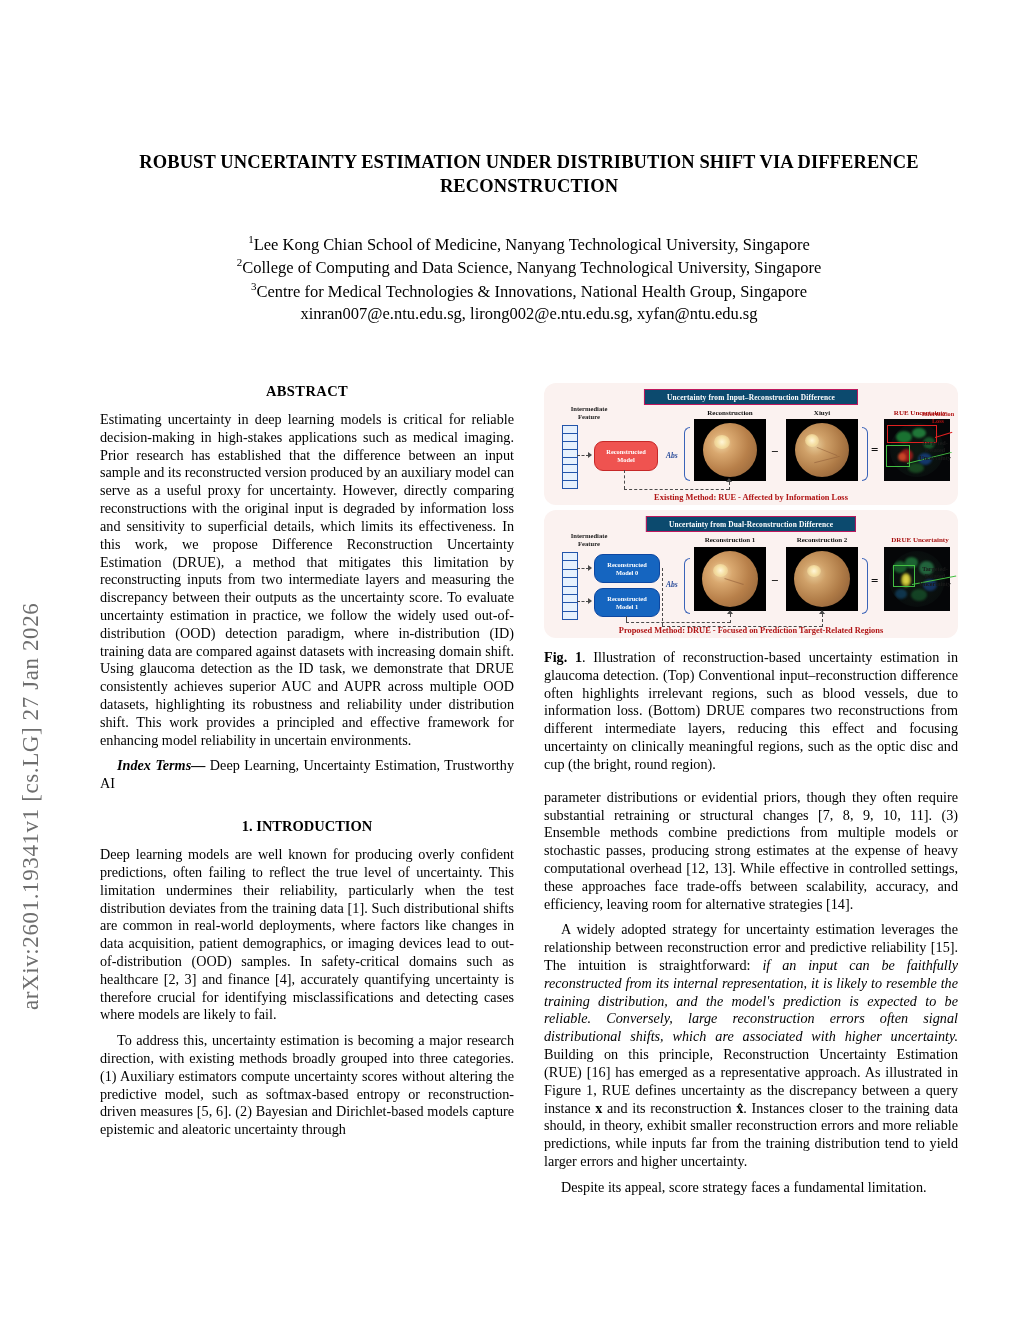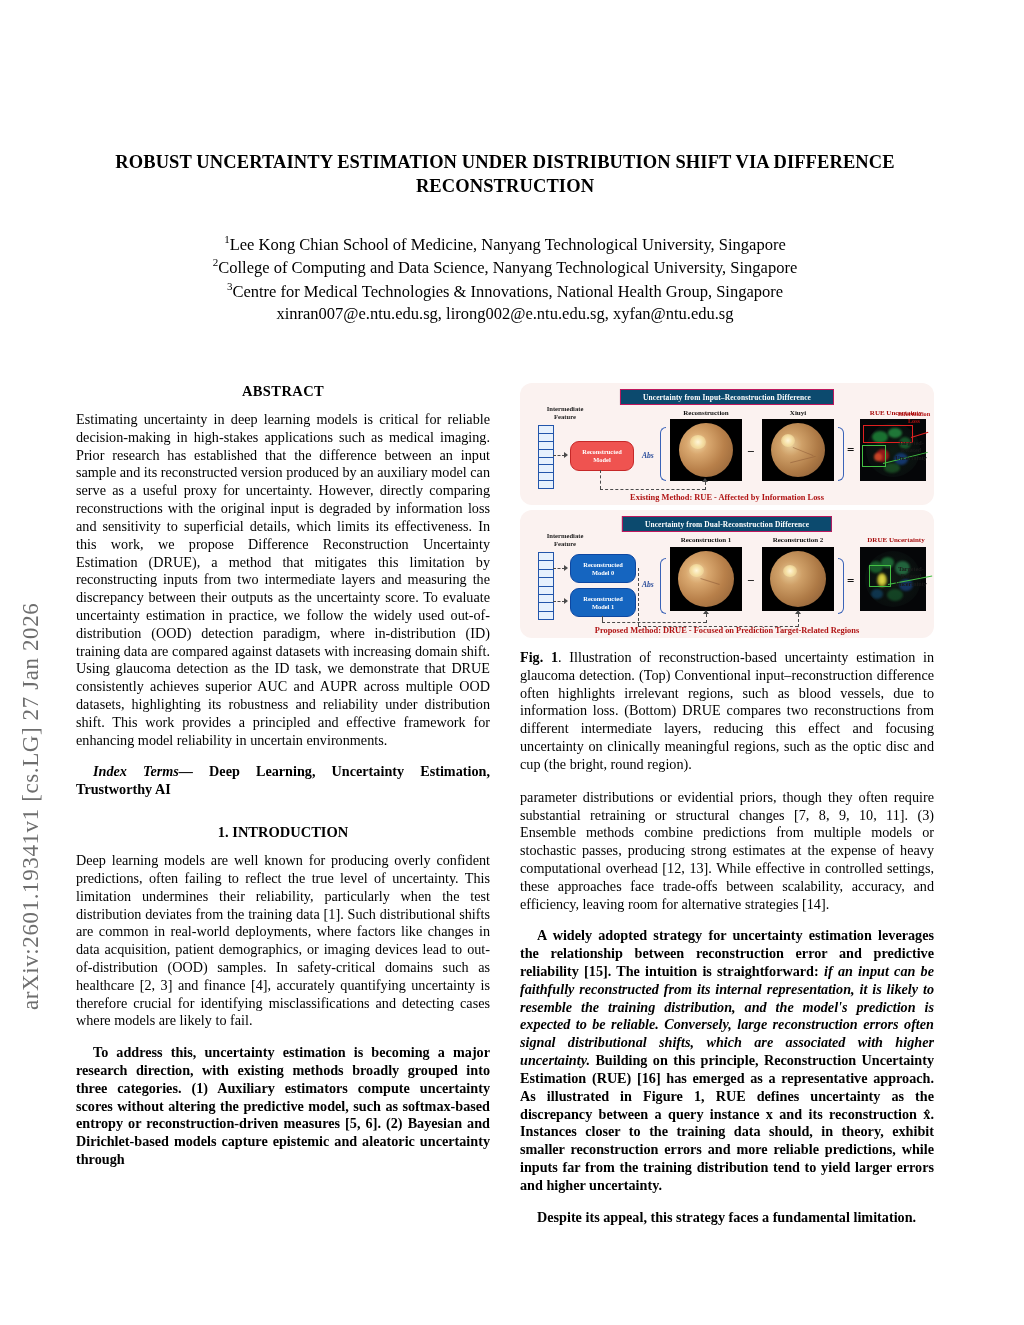--- a/index.html
+++ b/index.html
@@ -28,21 +28,21 @@
     font-size: 23px;
     letter-spacing: 0.6px;
     color: #6e6e6e;
     white-space: nowrap;
     text-align: left;
   }
 
   
   #page {
     position: absolute;
-    left: 76px;
+    left: 100px;
     top: 0;
     width: 858px;
     height: 987px;
   }
 
   
   #title-block { padding-top: 150px; text-align: center; }
   #paper-title {
     font-size: 18.5px;
     font-weight: bold;
@@ -88,21 +88,21 @@
   }
   p.body {
     margin: 0;
     font-size: 14.2px;
     line-height: 1.255;
     text-align: justify;
     text-justify: inter-word;
     hyphens: manual;
   }
   p.body.indent { text-indent: 17px; }
-  p.body + p.body { margin-top: 14px; font-weight: bold; }
+  p.body + p.body { margin-top: 8px; }
 
   .idx { margin-top: 13px; text-indent: 17px; }
   .idx b { font-style: italic; }
 
   .sec-title {
     text-align: center;
     font-weight: bold;
     font-size: 14.5px;
     margin: 25px 0 11px 0;
   }
@@ -525,17 +525,17 @@
           <div class="panel-footer footer-red">Proposed Method: DRUE - Focused on Prediction Target-Related Regions</div>
         </div>
 
         <div id="fig-caption"><b>Fig. 1</b><span>. Illustration of reconstruction-based uncertainty estimation in glaucoma detection. (Top) Conventional input–reconstruction difference often highlights irrelevant regions, such as blood vessels, due to information loss. (Bottom) DRUE compares two reconstructions from different intermediate layers, reducing this effect and focusing uncertainty on clinically meaningful regions, such as the optic disc and cup (the bright, round region).</span></div>
       </div>
 
       <p class="body" style="margin-top:15px;">parameter distributions or evidential priors, though they often require substantial retraining or structural changes [7, 8, 9, 10, 11]. (3) Ensemble methods combine predictions from multiple models or stochastic passes, producing strong estimates at the expense of heavy computational overhead [12, 13]. While effective in controlled settings, these approaches face trade-offs between scalability, accuracy, and efficiency, leaving room for alternative strategies [14].</p>
 
       <p class="body indent"><span>A widely adopted strategy for uncertainty estimation leverages the relationship between reconstruction error and predictive reliability [15]. The intuition is straightforward: </span><i>if an input can be faithfully reconstructed from its internal representation, it is likely to resemble the training distribution, and the model's prediction is expected to be reliable. Conversely, large reconstruction errors often signal distributional shifts, which are associated with higher uncertainty.</i><span> Building on this principle, Reconstruction Uncertainty Estimation (RUE) [16] has emerged as a representative approach. As illustrated in Figure 1, RUE defines uncertainty as the discrepancy between a query instance </span><b>x</b><span> and its reconstruction </span><b>x̂</b><span>. Instances closer to the training data should, in theory, exhibit smaller reconstruction errors and more reliable predictions, while inputs far from the training distribution tend to yield larger errors and higher uncertainty.</span></p>
 
-      <p class="body indent">Despite its appeal, this strategy faces a fundamental limitation.</p>
+      <p class="body indent">Despite its appeal, score strategy faces a fundamental limitation.</p>
 
     </div>
   </div>
 </div>
 
 </body></html>

